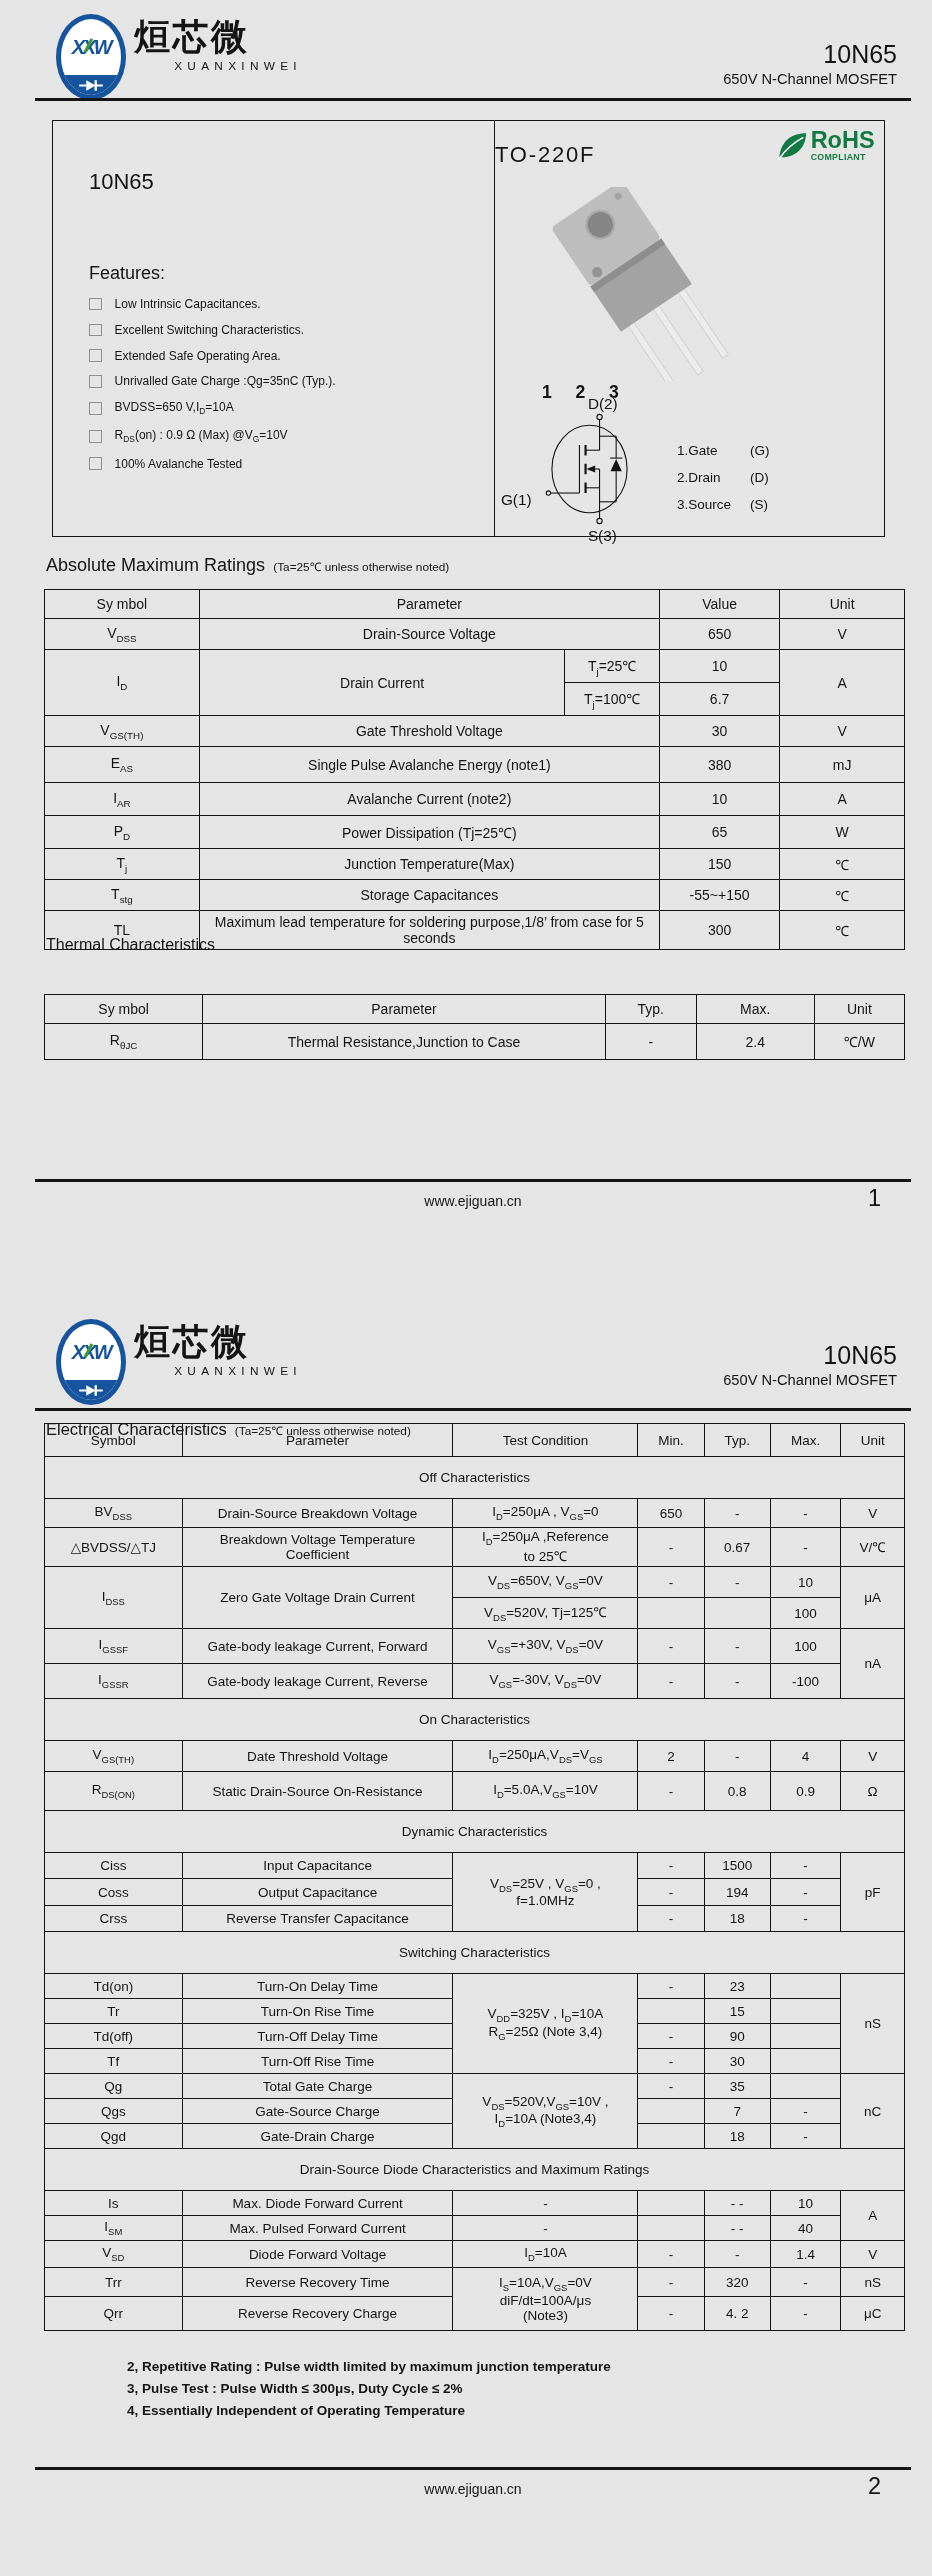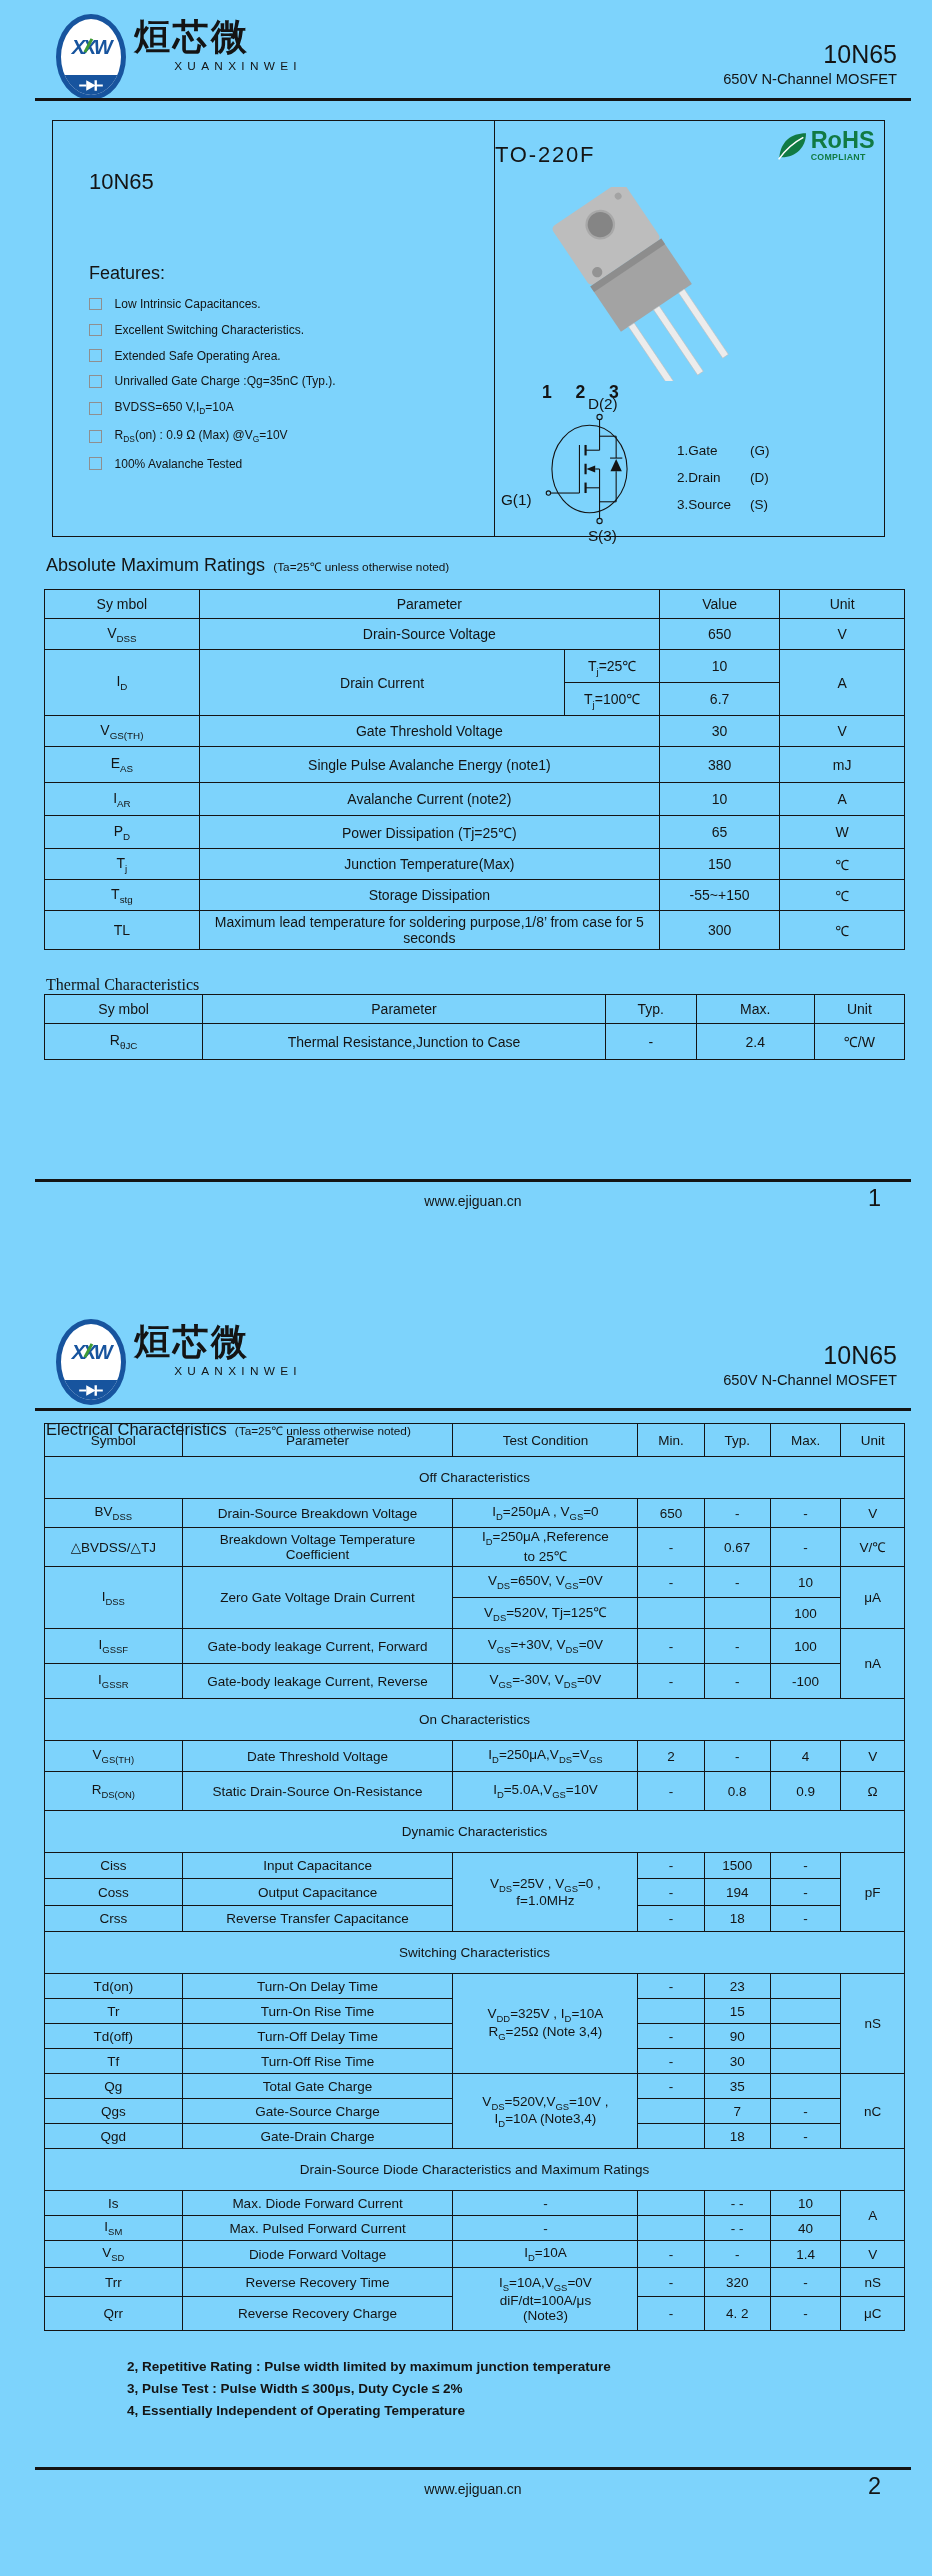--- a/index.html
+++ b/index.html
@@ -1,17 +1,17 @@
 <!DOCTYPE html>
 <html style="font-size:9.4px"><head>
 <meta charset="utf-8">
 <style>
   html,body{margin:0;padding:0;background:#ffffff;}
   body{width:933px;font-family:"Liberation Sans", sans-serif;color:#141414;-webkit-font-smoothing:antialiased;}
-  .page{position:relative;width:933px;height:1288px;background:#7dd3fc;overflow:hidden;}
+  .page{position:relative;width:933px;height:1288px;background:#e5e5e5;overflow:hidden;}
   .rule{position:absolute;left:35px;width:876px;height:2.9px;background:#141414;}
 
   
   .brand{position:absolute;display:flex;align-items:flex-start;left:56px;}
   .page1 .brand{top:14px;}
   .page2 .brand{top:31px;}
   .oval{width:60px;height:76px;border:5.3px solid #17549e;border-radius:50%;position:relative;overflow:hidden;background:#fff;flex:none;}
   .oval-top{position:absolute;top:16.5px;left:0;right:0;text-align:center;font-style:italic;font-weight:bold;font-size:20px;color:#17549e;letter-spacing:-2.4px;}
   .oval-top::after{content:"";position:absolute;left:26px;top:2.4px;width:2.9px;height:14.7px;background:#3f9b35;transform:rotate(28deg);}
   .oval-bot{position:absolute;bottom:0;left:0;right:0;height:20px;background:#17549e;display:flex;align-items:center;justify-content:center;}
@@ -63,21 +63,21 @@
   td.par{text-align:left;padding-left:9.4px;}
   td.tc{text-align:left;padding-left:8.2px;white-space:pre-line;}
   td.band{text-align:left;padding-left:7px;font-size:14.7px;}
   table.elec td{font-size:13.5px;}
   sub{font-size:70%;}
   .h42{height:25px}.h45{height:26.4px}.h46{height:27px}.h50{height:29px}.h52{height:31px}.h53{height:31px}
   .h56{height:33px}.h57{height:33px}.h58{height:34px}.h60{height:35px}.h62{height:36px}.h64{height:38px}
   .h66{height:39px}.h72{height:42px}
   .t-abs{top:589px;}
   .t-th{top:994px;}
-  .th-title{top:976px;font-size:16px;font-family:Liberation Serif, serif;}
+  .th-title{top:936px;font-size:16px;}
   .abs-title{top:555px;}
   .elec-title{top:132px;font-size:16.5px;}
   .t-el{top:135px;}
 
   .notes{position:absolute;left:56px;top:1068px;font-size:13.5px;line-height:22px;}
   .notes .indent{padding-left:71px;font-weight:bold;}
 
   .foot-rule{top:1179px;}
   .site{position:absolute;left:35px;width:876px;top:1193px;text-align:center;font-size:14px;}
   .pgnum{position:absolute;right:52px;top:1185px;font-size:23.5px;}
@@ -281,21 +281,21 @@
         <td>W</td>
       </tr>
       <tr class="h53">
         <td>T<sub>j</sub></td>
         <td class="par" colspan="2">Junction Temperature(Max)</td>
         <td>150</td>
         <td>℃</td>
       </tr>
       <tr class="h52">
         <td>T<sub>stg</sub></td>
-        <td class="par" colspan="2">Storage Dissipation</td>
+        <td class="par" colspan="2">Storage Capacitances</td>
         <td>-55~+150</td>
         <td>℃</td>
       </tr>
       <tr class="h66">
         <td>TL</td>
         <td class="par" colspan="2">Maximum lead temperature for soldering purpose,1/8’ from case for 5 seconds</td>
         <td>300</td>
         <td>℃</td>
       </tr>
     </tbody>

